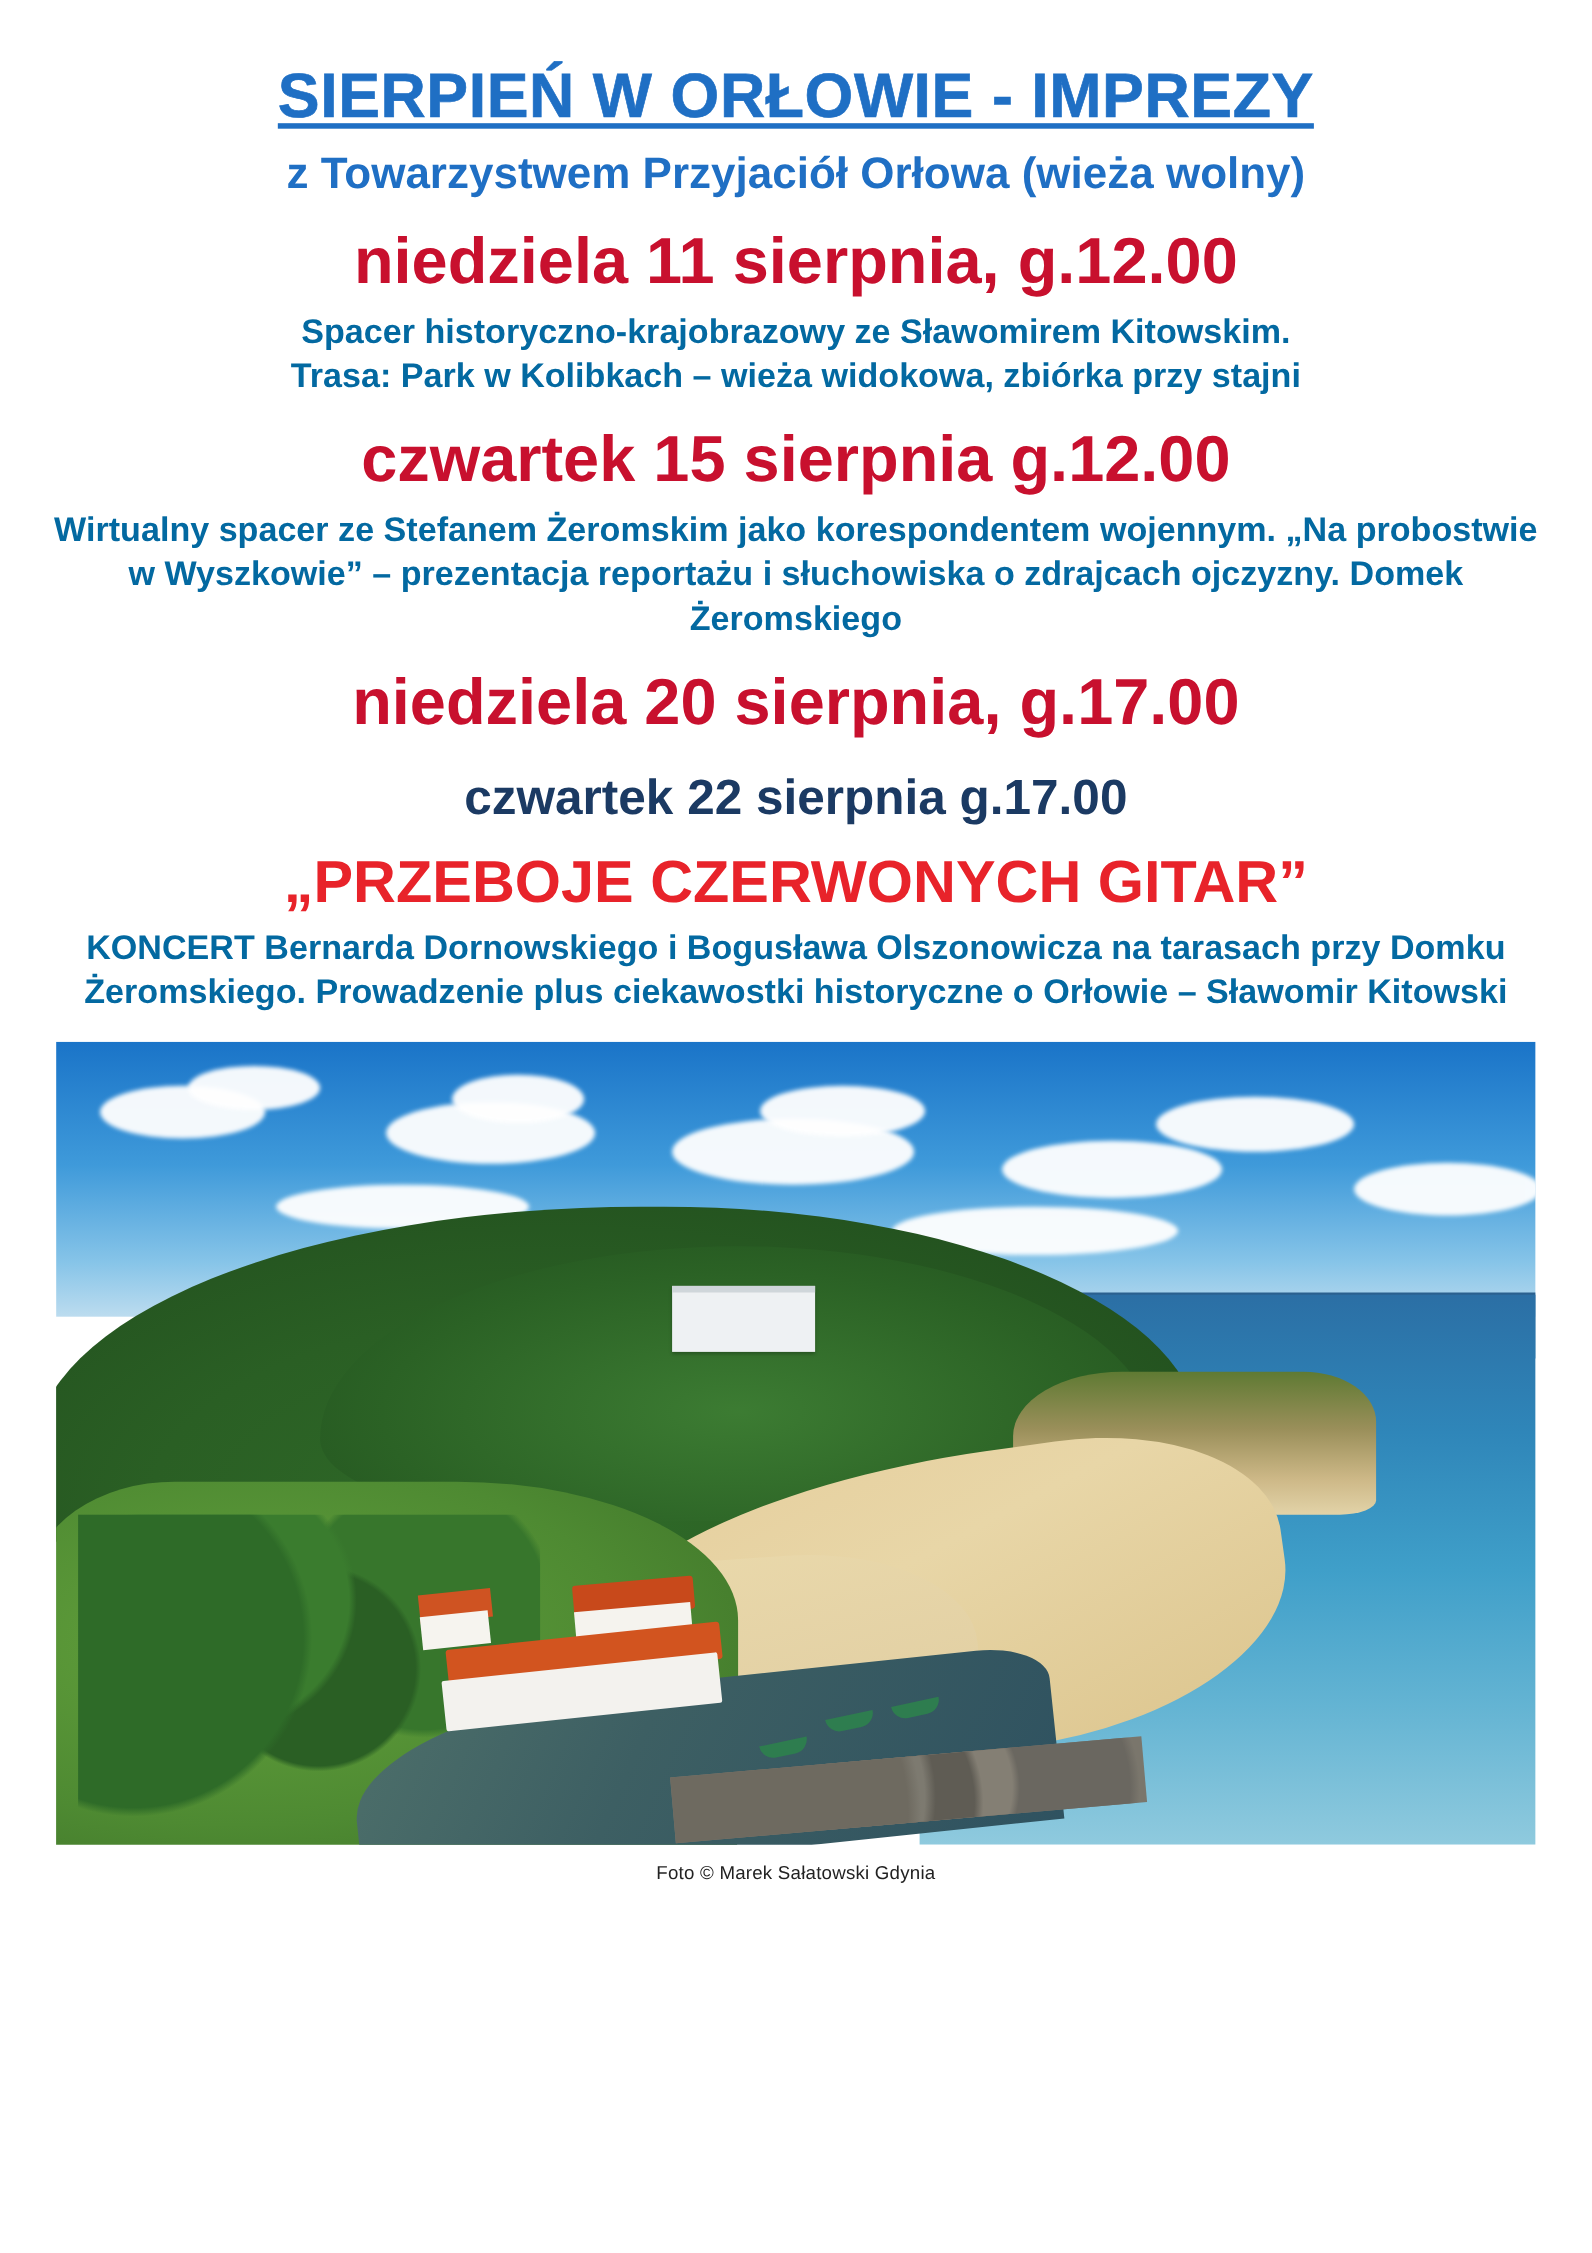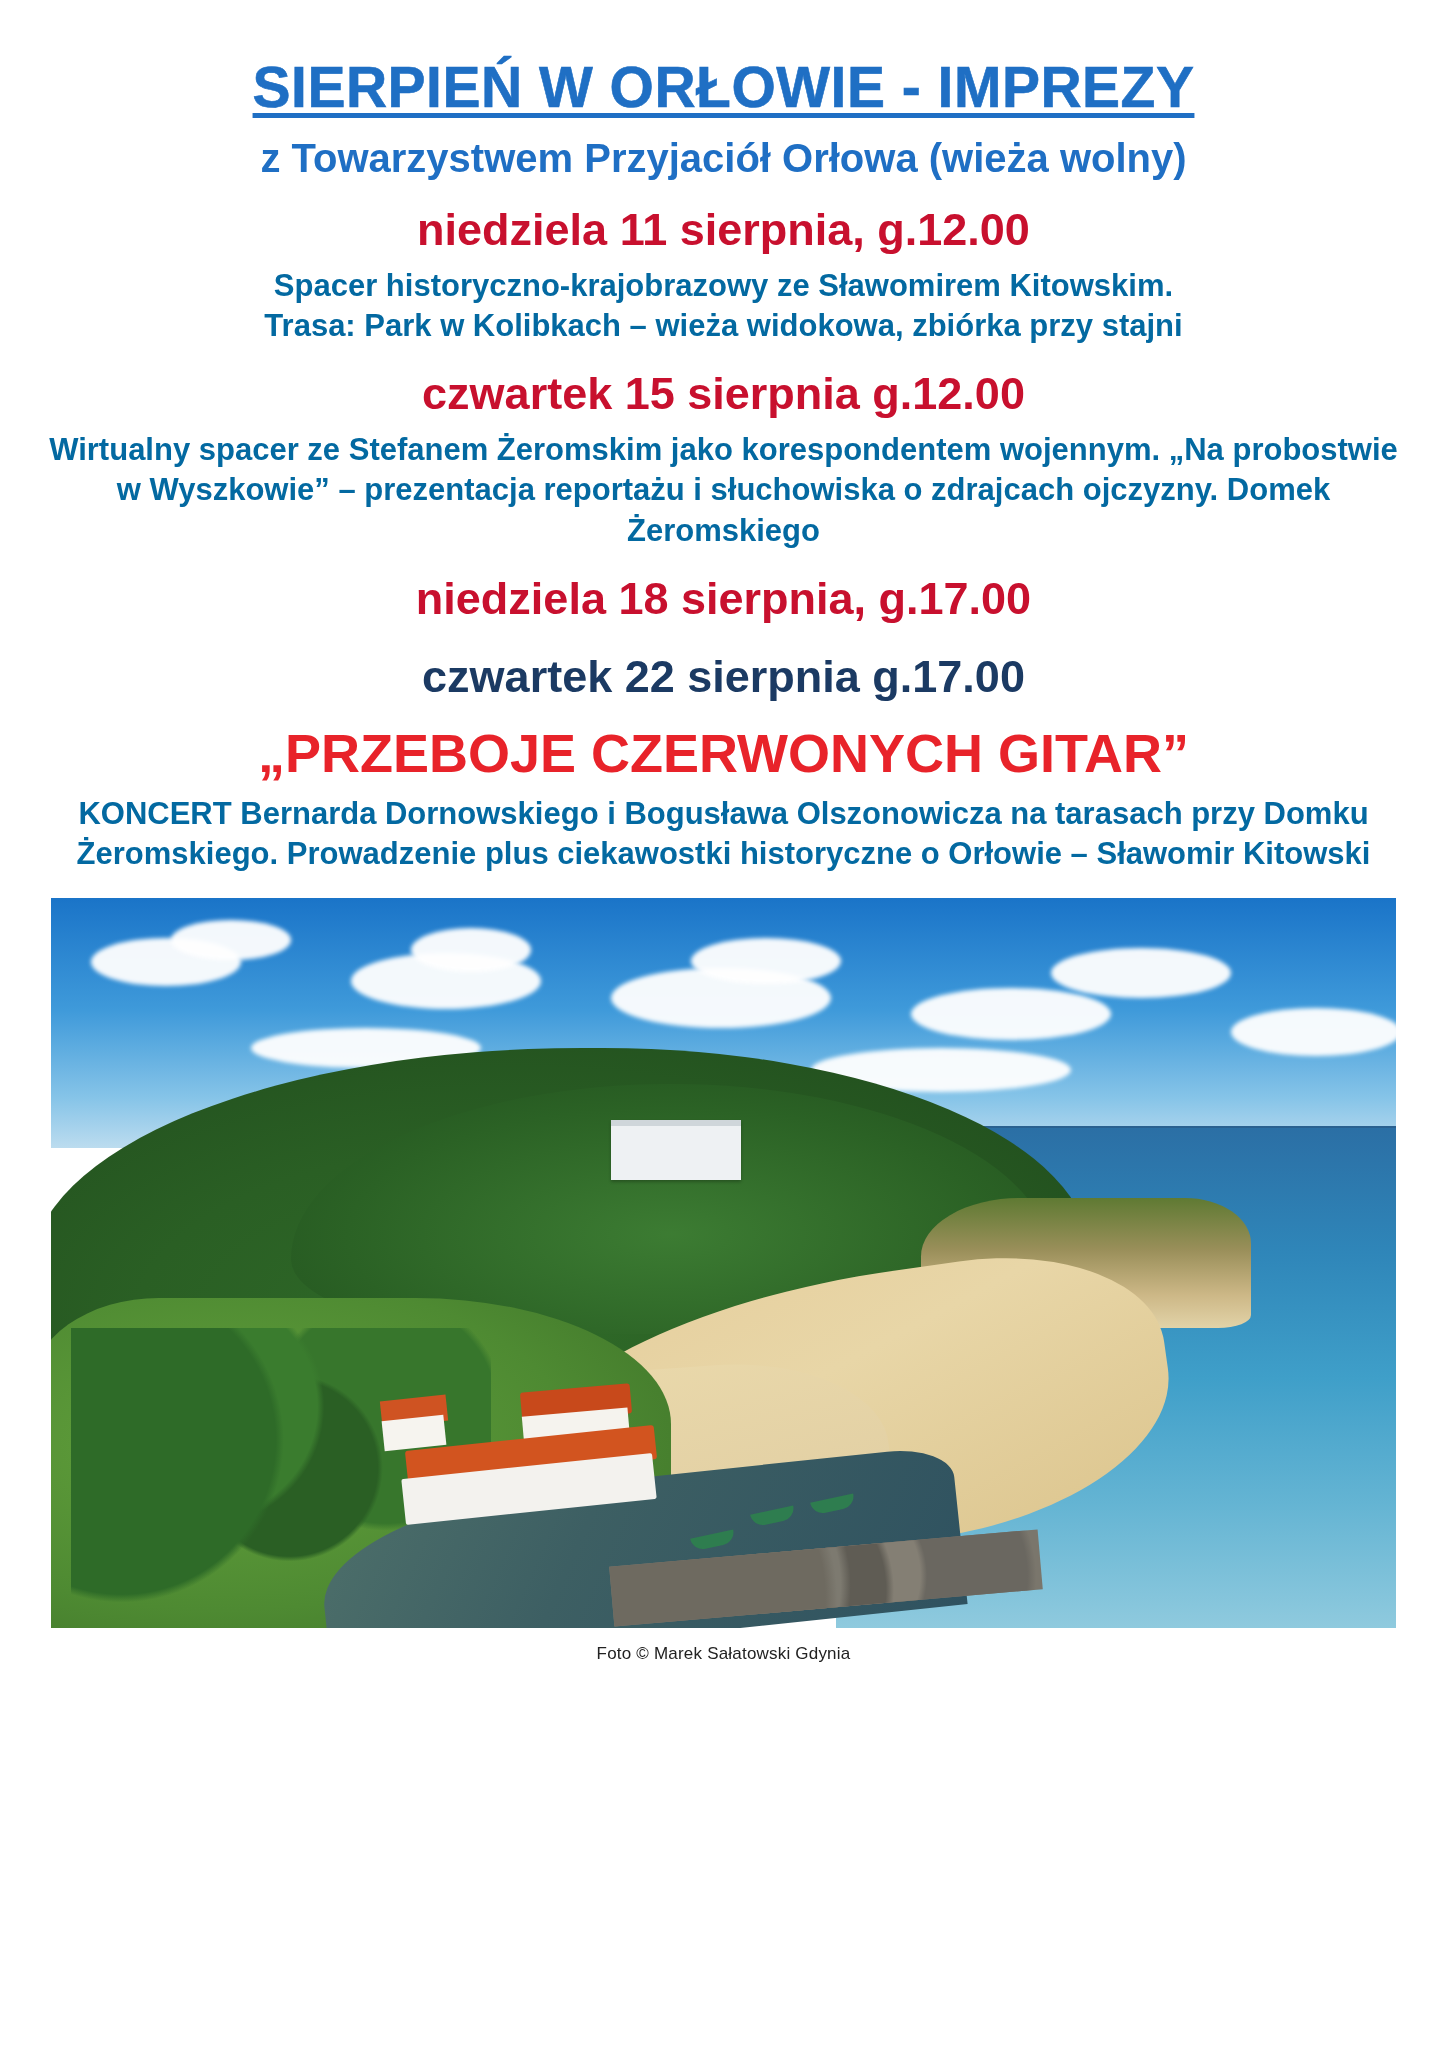--- a/index.html
+++ b/index.html
@@ -38,21 +38,21 @@
   .subtitle {
     color: #1f6fc4;
     font-size: 40px;
     font-weight: bold;
     text-align: center;
     margin-top: 14px;
     line-height: 1.2;
   }
   .date-red {
     color: #c8102e;
-    font-size: 45px;
+    font-size: 59px;
     font-weight: bold;
     text-align: center;
     margin-top: 22px;
     line-height: 1.15;
   }
   .date-navy {
     color: #1b3a63;
     font-size: 45px;
     font-weight: bold;
     text-align: center;
@@ -310,21 +310,21 @@
 
   <div class="subtitle">z Towarzystwem Przyjaciół Orłowa (wieża wolny)</div>
 
   <div class="date-red">niedziela 11 sierpnia, g.12.00</div>
   <div class="desc" style="white-space:pre-line;">Spacer historyczno-krajobrazowy ze Sławomirem Kitowskim.
 Trasa: Park w Kolibkach – wieża widokowa, zbiórka przy stajni</div>
 
   <div class="date-red">czwartek 15 sierpnia g.12.00</div>
   <div class="desc">Wirtualny spacer ze Stefanem Żeromskim jako korespondentem wojennym. „Na probostwie w Wyszkowie” – prezentacja reportażu i słuchowiska o zdrajcach ojczyzny. Domek Żeromskiego</div>
 
-  <div class="date-red">niedziela 18 sierpnia, g.17.00</div>
+  <div class="date-red">niedziela 20 sierpnia, g.17.00</div>
 
   <div class="date-navy">czwartek 22 sierpnia g.17.00</div>
   <div class="headline-red">„PRZEBOJE CZERWONYCH GITAR”</div>
   <div class="desc">KONCERT Bernarda Dornowskiego i Bogusława Olszonowicza na tarasach przy Domku Żeromskiego. Prowadzenie plus ciekawostki historyczne o Orłowie – Sławomir Kitowski</div>
 
   <div class="photo-wrap">
     <div class="photo">
       <div class="sky"></div>
       <div class="cloud" style="left:40px;  top:40px;  width:150px; height:48px;"></div>
       <div class="cloud" style="left:120px; top:22px;  width:120px; height:40px;"></div>

